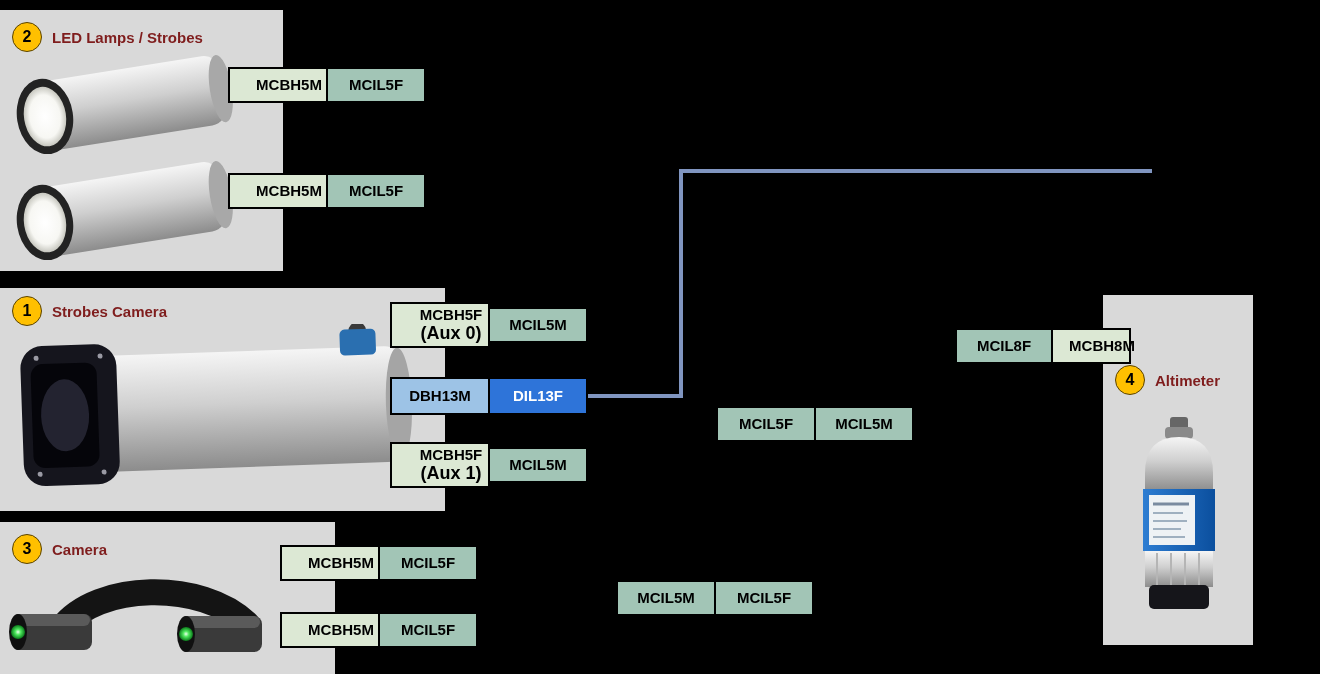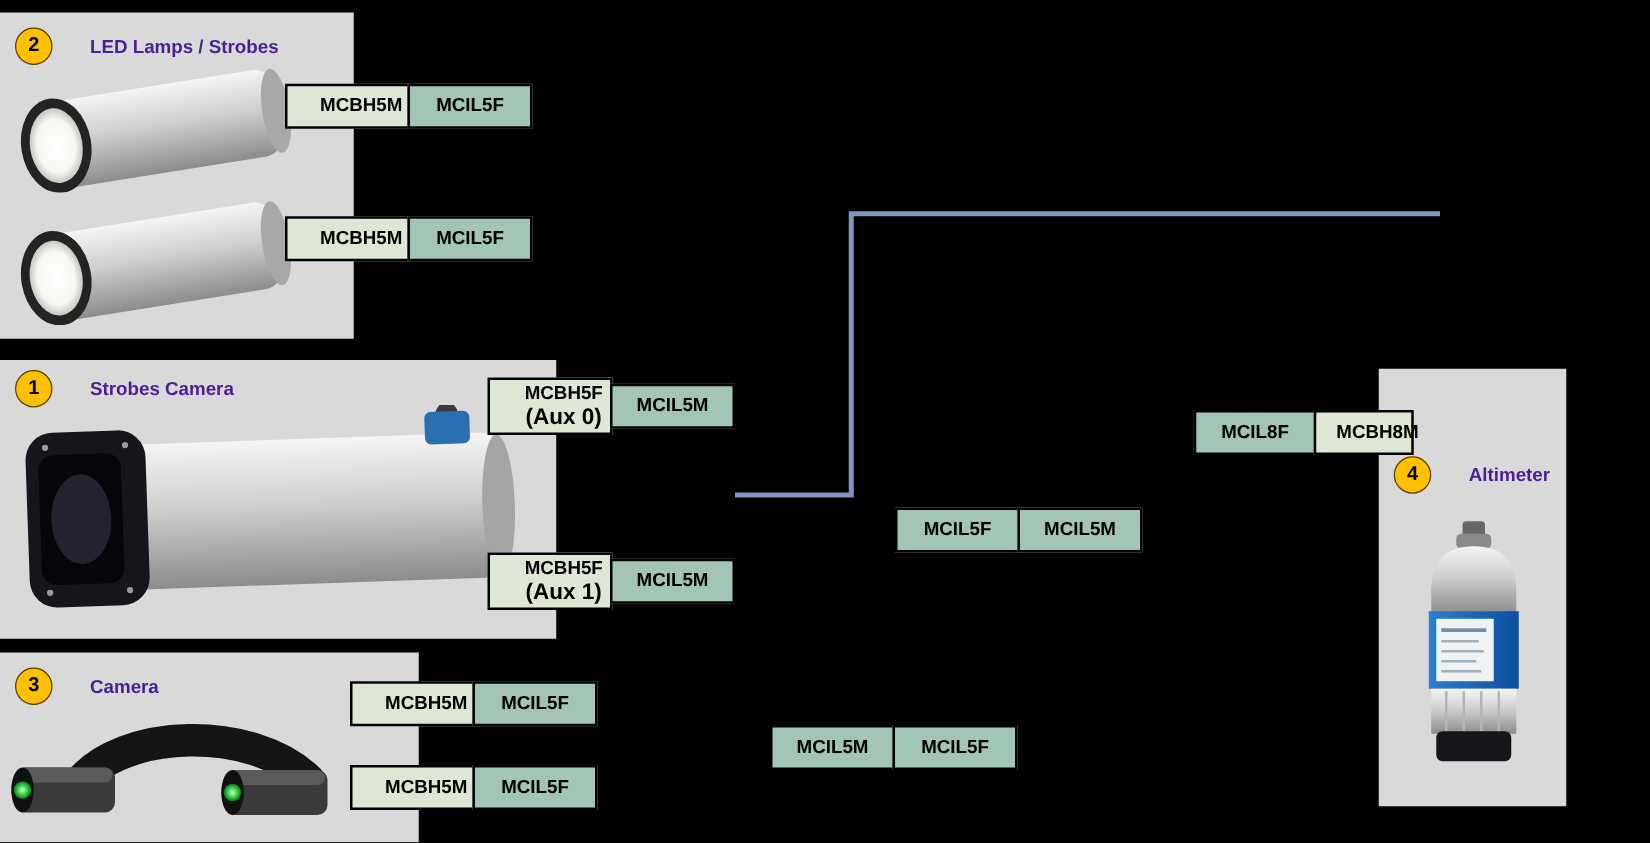--- a/index.html
+++ b/index.html
@@ -10,21 +10,21 @@
     overflow:hidden;
   }
   .panel { position:absolute; background:var(--panel,#d9d9d9); z-index:1; }
   .panel-header { position:absolute; display:flex; align-items:center; gap:10px; z-index:2; }
   .badge {
     width:28px; height:28px; border-radius:50%;
     background:var(--badge,#ffc000); border:1px solid #5a4300;
     display:flex; align-items:center; justify-content:center;
     font-weight:bold; font-size:16px; color:#000; flex:0 0 auto;
   }
-  .panel-title { font-weight:bold; font-size:15px; color:#4c1d95; white-space:nowrap;margin-left:20px; }
+  .panel-title { font-weight:bold; font-size:15px; color:#7f1d1d; white-space:nowrap; }
   .devimg { position:absolute; z-index:2; }
   .cable-layer { position:absolute; left:0; top:0; z-index:5; pointer-events:none; }
   .conn-row { position:absolute; display:flex; align-items:center; z-index:10; }
   .conn {
     box-sizing:border-box; width:100px; height:36px;
     border:2px solid #000;
     display:flex; flex-direction:column; align-items:center; justify-content:center;
     font-weight:bold; font-size:15px; color:#000; text-align:center; line-height:1.15;
   }
   .conn + .conn { margin-left:-2px; }
@@ -131,20 +131,24 @@
   </div>
 
   <div class="conn-row" style="left:390px; top:302px;">
     <div class="conn mcbh tall">
       <span>MCBH5F</span>
       <span class="sub">(Aux 0)</span>
     </div>
     <div class="conn mcil">MCIL5M</div>
   </div>
 
+  <div class="conn-row" style="left:390px; top:377px;">
+    <div class="conn dbh h38">DBH13M</div>
+    <div class="conn dil h38">DIL13F</div>
+  </div>
 
   <div class="conn-row" style="left:390px; top:442px;">
     <div class="conn mcbh tall">
       <span>MCBH5F</span>
       <span class="sub">(Aux 1)</span>
     </div>
     <div class="conn mcil">MCIL5M</div>
   </div>
 
   <div class="panel" style="left:0; top:522px; width:335px; height:152px;">

